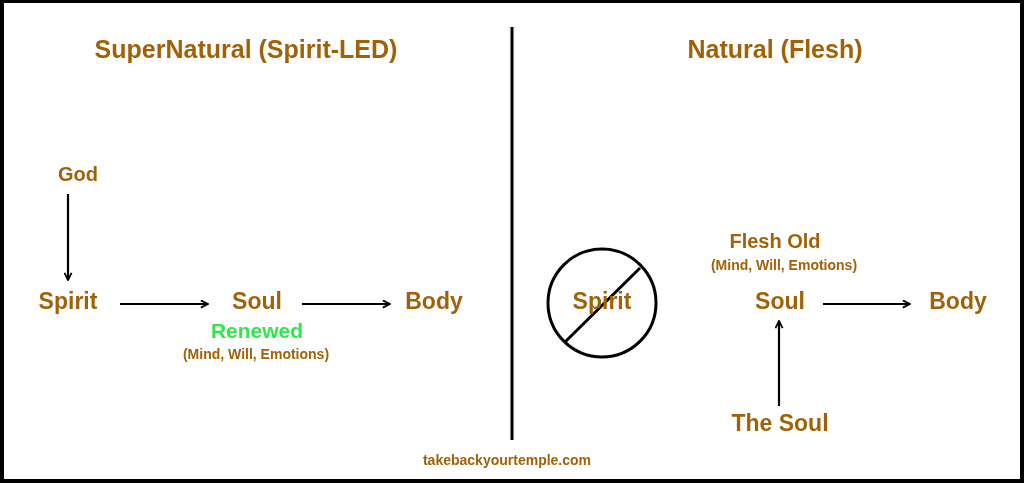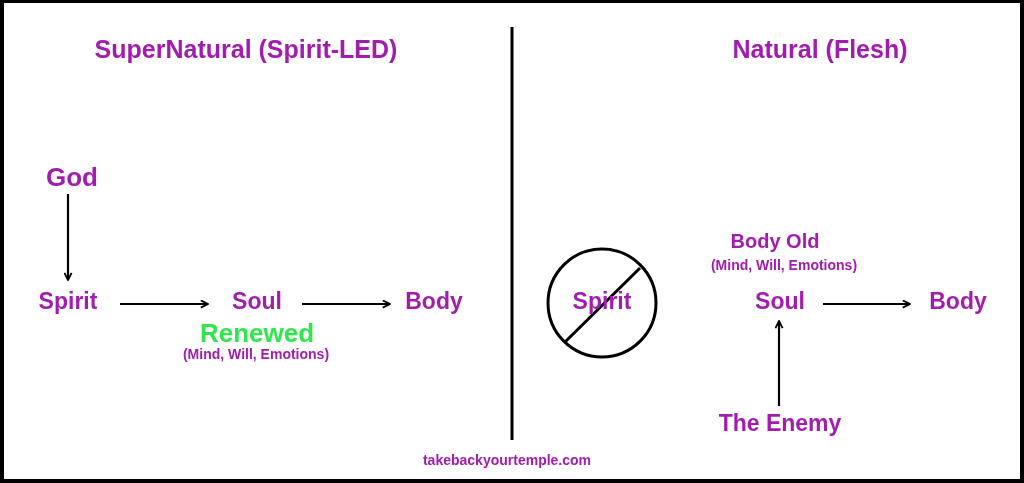--- a/index.html
+++ b/index.html
@@ -11,29 +11,29 @@
     border-top: 3px solid #000;
     border-left: 4px solid #000;
     border-right: 4px solid #000;
     border-bottom: 4px solid #000;
     background: #ffffff;
   }
   .t {
     position: absolute;
     font-family: "Liberation Sans", sans-serif;
     font-weight: bold;
-    color: #a21caf;
+    color: #a16207;
     white-space: nowrap;
     transform: translateX(-50%);
     line-height: 1;
   }
   .title { font-size: 25px; }
   .node { font-size: 23px; }
   .sub { font-size: 14px; }
-  .green { color: #2ee84a; font-size: 26px; }
+  .green { color: #2ee84a; font-size: 21px; }
   .footer { font-size: 14px; }
   svg.lines { position: absolute; left: 0; top: 0; }
 </style>
 </head>
 <body>
 
 <div class="frame"></div>
 
 <svg class="lines" width="1024" height="483">
   <defs>
@@ -52,28 +52,28 @@
 
   <circle cx="602" cy="303" r="54" fill="none" stroke="#000" stroke-width="3"></circle>
   <line x1="565" y1="342" x2="640" y2="268" stroke="#000" stroke-width="3"></line>
 
   <line x1="823" y1="304" x2="910" y2="304" stroke="#000" stroke-width="2.2" marker-end="url(#ah)"></line>
 
   <line x1="779" y1="406" x2="779" y2="321" stroke="#000" stroke-width="2.2" marker-end="url(#ah)"></line>
 </svg>
 
 <div class="t title" style="left:246px; top:37px;">SuperNatural (Spirit-LED)</div>
-<div class="t node" style="left:72px; top:164px; font-size:26px;">God</div>
+<div class="t node" style="left:78px; top:164px; font-size:20px;">God</div>
 <div class="t node" style="left:68px; top:290px;">Spirit</div>
 <div class="t node" style="left:257px; top:290px;">Soul</div>
 <div class="t node" style="left:434px; top:290px;">Body</div>
 <div class="t green" style="left: 257px; top: 320px; color: rgb(46, 232, 74);">Renewed</div>
 <div class="t sub" style="left:256px; top:347px;">(Mind, Will, Emotions)</div>
 
-<div class="t title" style="left:820px; top:37px;">Natural (Flesh)</div>
-<div class="t sub" style="left:775px; top:231px; font-size:20px;">Body Old</div>
+<div class="t title" style="left:775px; top:37px;">Natural (Flesh)</div>
+<div class="t sub" style="left:775px; top:231px; font-size:20px;">Flesh Old</div>
 <div class="t sub" style="left:784px; top:258px;">(Mind, Will, Emotions)</div>
 <div class="t node" style="left:602px; top:290px;">Spirit</div>
 <div class="t node" style="left:780px; top:290px;">Soul</div>
 <div class="t node" style="left:958px; top:290px;">Body</div>
-<div class="t node" style="left:780px; top:412px;">The Enemy</div>
+<div class="t node" style="left:780px; top:412px;">The Soul</div>
 
 <div class="t footer" style="left:507px; top:453px;">takebackyourtemple.com</div>
 
 </body></html>

